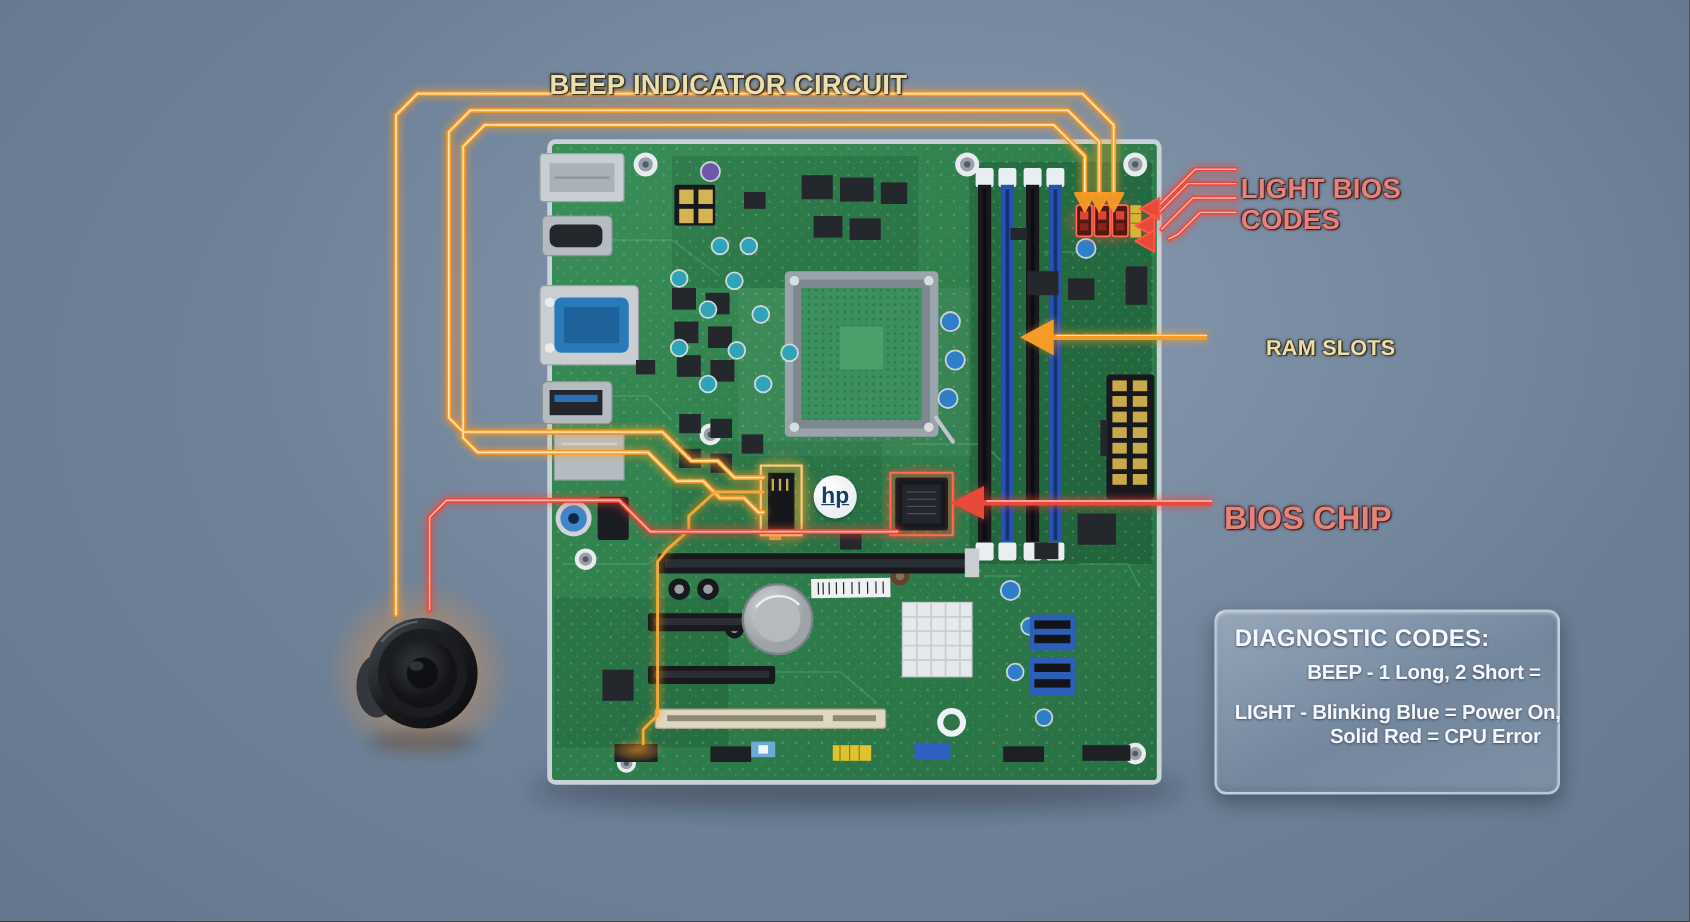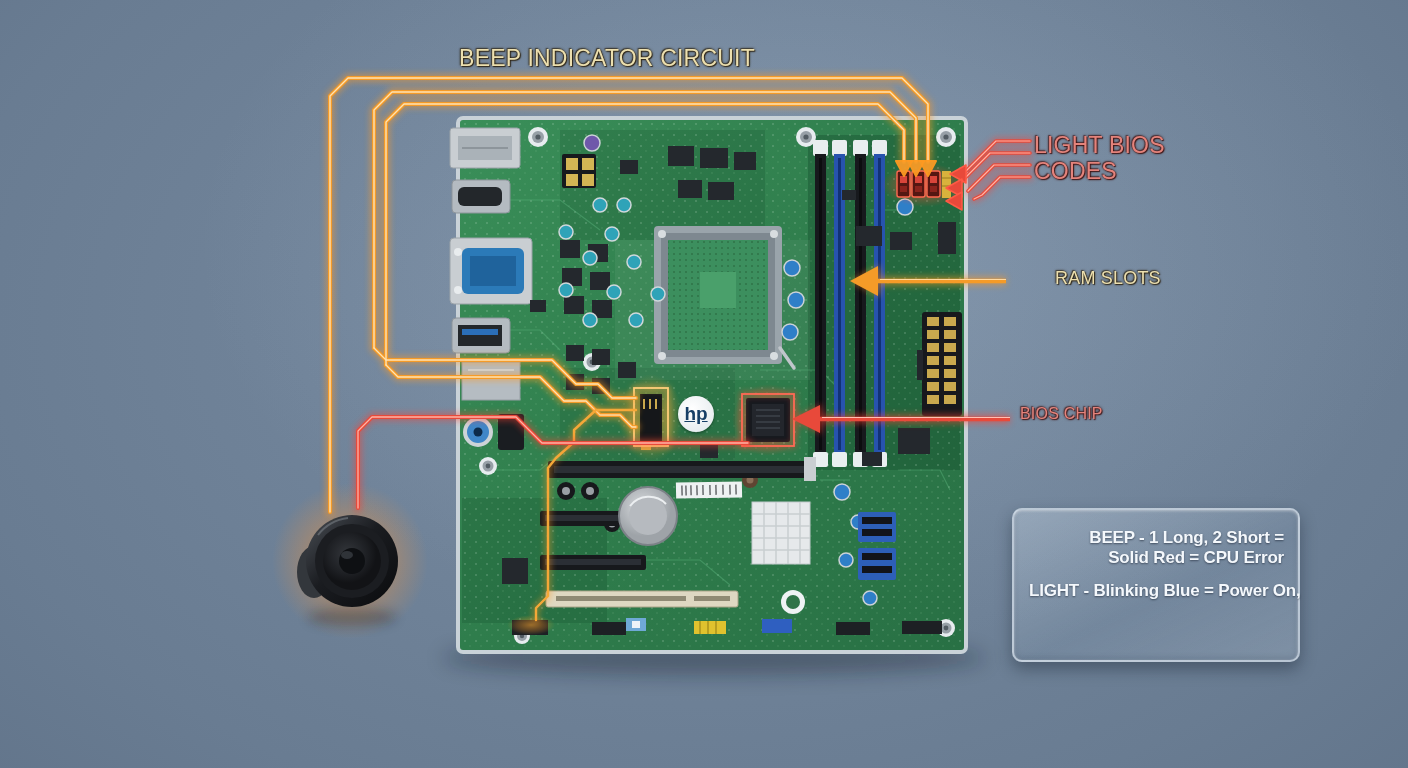--- a/index.html
+++ b/index.html
@@ -4,33 +4,33 @@
 <style>
   html,body{margin:0;padding:0;background:#333;}
   .stage{
     position:relative;width:1408px;height:768px;overflow:hidden;
     font-family:"Liberation Sans",sans-serif;
     background:
       radial-gradient(1000px 650px at 58% 32%, rgba(170,190,210,0.30), rgba(170,190,210,0) 62%),
       radial-gradient(1900px 1300px at 50% 42%, #788ba1 0%, #697c92 40%, #596b81 70%, #4e6076 100%);
   }
   .stage svg{position:absolute;left:0;top:0;}
-  .label{position:absolute;font-weight:400;letter-spacing:.2px;}
+  .label{position:absolute;font-weight:700;letter-spacing:.2px;margin-top:12px;}
   .label-tan{
     color:#ecdfae;
     text-shadow:0 0 3px rgba(40,28,8,.9), 1px 1px 1px rgba(40,28,8,.85), -1px -1px 1px rgba(40,28,8,.6);
   }
   .label-red{
     color:#e4837b;
     text-shadow:0 0 3px rgba(60,10,8,.9), 1px 1px 1px rgba(60,10,8,.85), -1px -1px 1px rgba(60,10,8,.6);
   }
   .beep-title{left:424px;top:45px;width:366px;text-align:center;font-size:23px;}
   .light-codes{left:1034px;top:133px;width:170px;font-size:23px;line-height:1.12;}
   .ram-label{left:1055px;top:268px;font-size:18px;}
-  .bios-label{left:1020px;top:405px;font-size:16px;}
+  .bios-label{left:1020px;top:405px;font-size:27px;}
   .panel{
     position:absolute;left:1012px;top:508px;width:288px;height:154px;box-sizing:border-box;
     border-radius:10px;padding:11px 14px 10px 15px;
     background:linear-gradient(155deg, rgba(215,228,240,.34), rgba(150,172,194,.18) 55%, rgba(190,205,220,.26));
     border:2px solid rgba(240,248,255,.55);
     box-shadow:0 7px 16px rgba(15,25,40,.38), inset 0 1px 3px rgba(255,255,255,.45), inset 0 -2px 6px rgba(30,45,65,.18);
     color:#f4f8fc;
   }
   .panel-title{font-size:20px;font-weight:700;letter-spacing:.2px;text-shadow:0 1px 2px rgba(5,12,25,.55);}
   .panel-line{font-size:17px;font-weight:600;white-space:nowrap;letter-spacing:-.2px;text-shadow:0 1px 2px rgba(5,12,25,.5);text-align:right;}
@@ -555,18 +555,19 @@
 <div class="label label-tan beep-title">BEEP INDICATOR CIRCUIT</div>
 <div class="label label-red light-codes">LIGHT BIOS CODES</div>
 <div class="label label-tan ram-label">RAM SLOTS</div>
 <div class="label label-red bios-label">BIOS CHIP</div>
 
 <div class="hp-logo">
       <span>hp</span>
     </div>
 
 <div class="panel">
+  <div class="panel-title">DIAGNOSTIC CODES:</div>
   <div class="panel-line pl-b1">BEEP - 1 Long, 2 Short =</div>
+  <div class="panel-line pl-l1">LIGHT - Blinking Blue = Power On,</div>
   <div class="panel-line pl-l2">Solid Red = CPU Error</div>
-  <div class="panel-line pl-l1">LIGHT - Blinking Blue = Power On,</div>
 </div>
 
 </div>
 
 </body></html>

